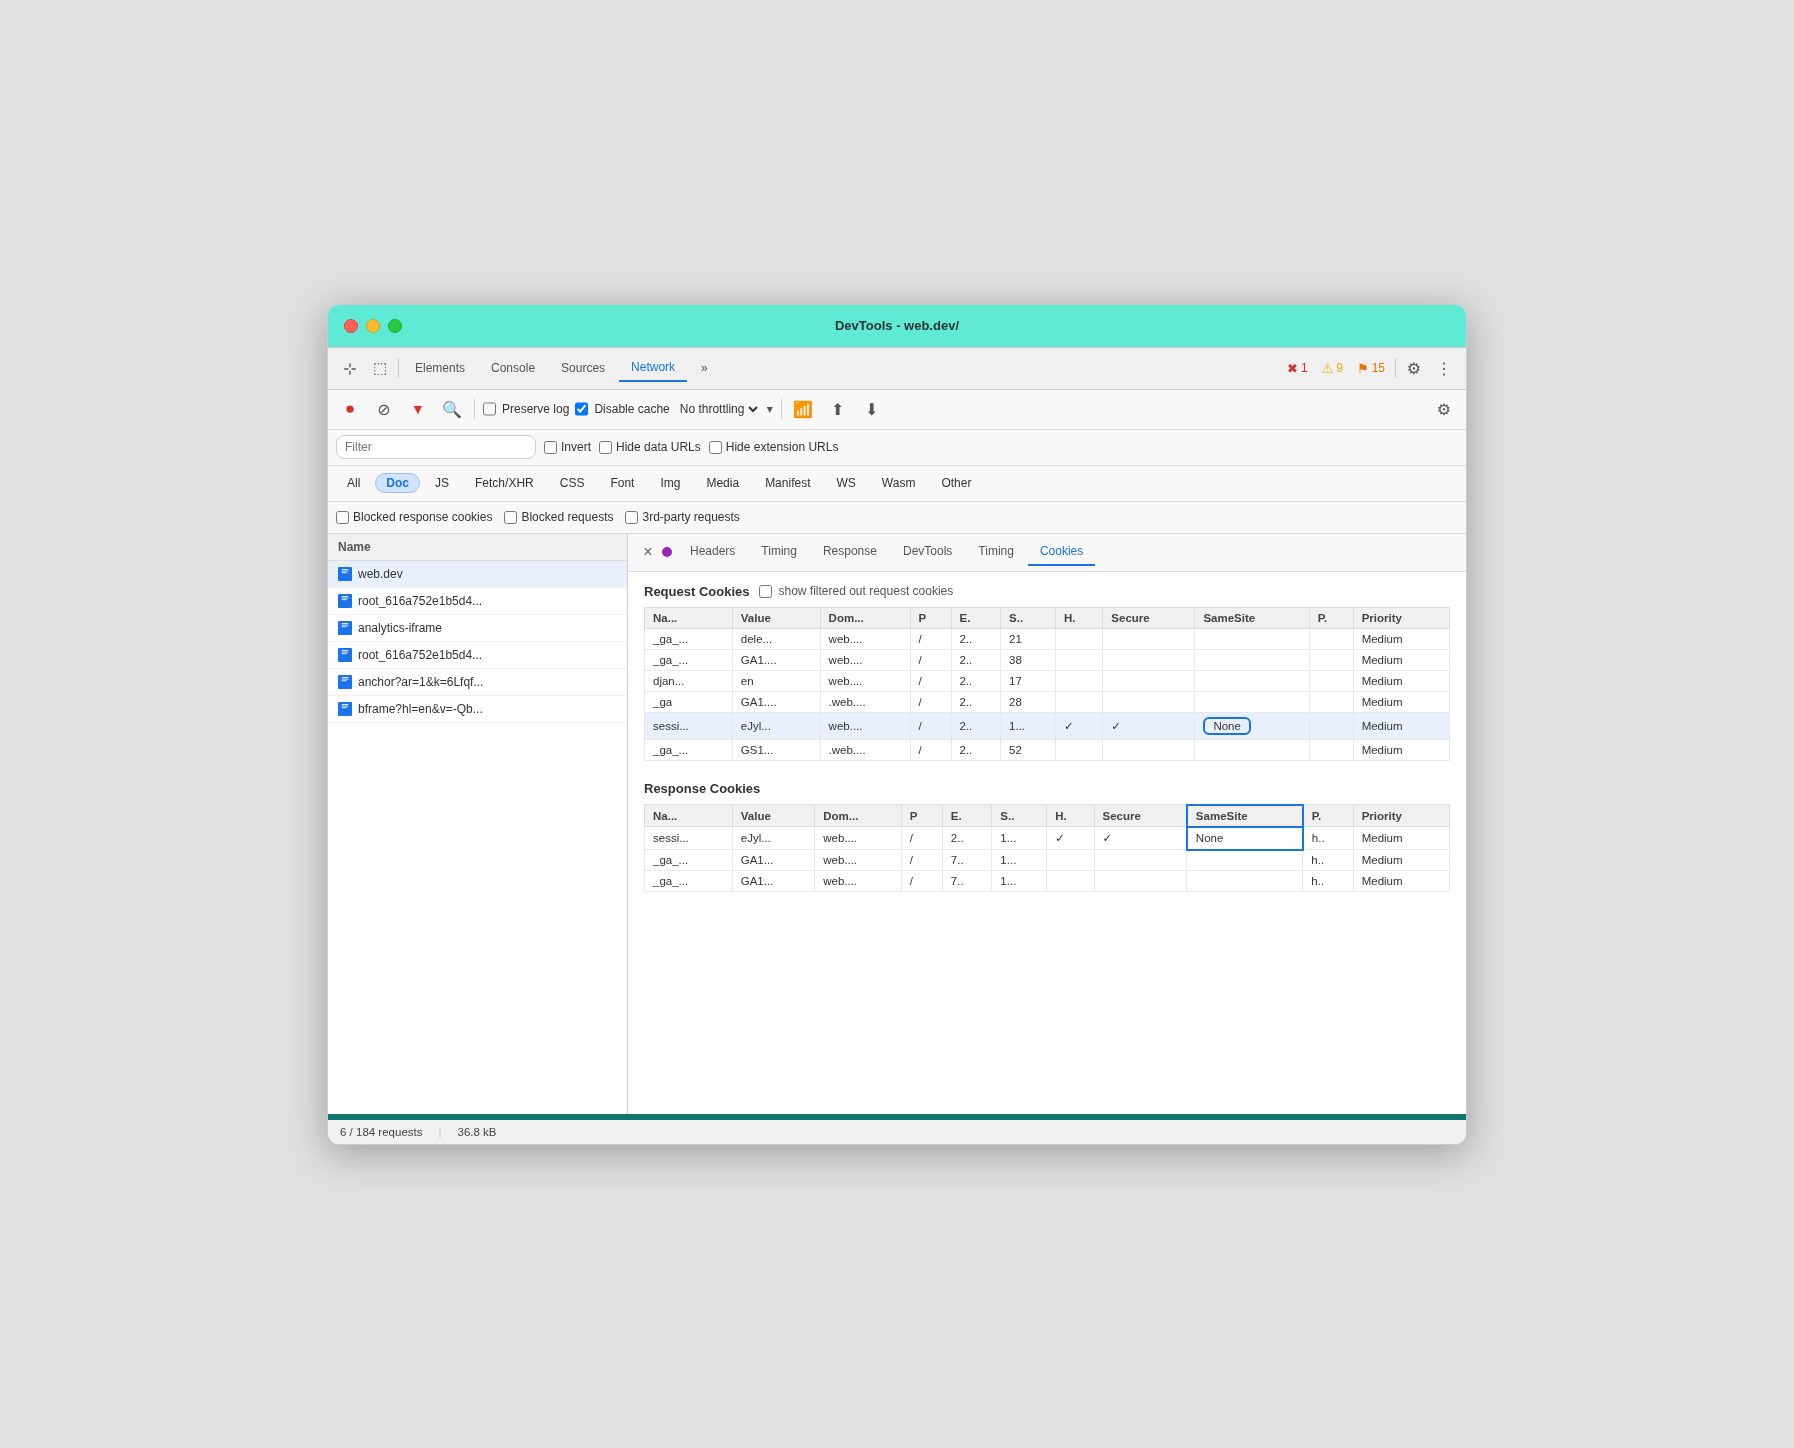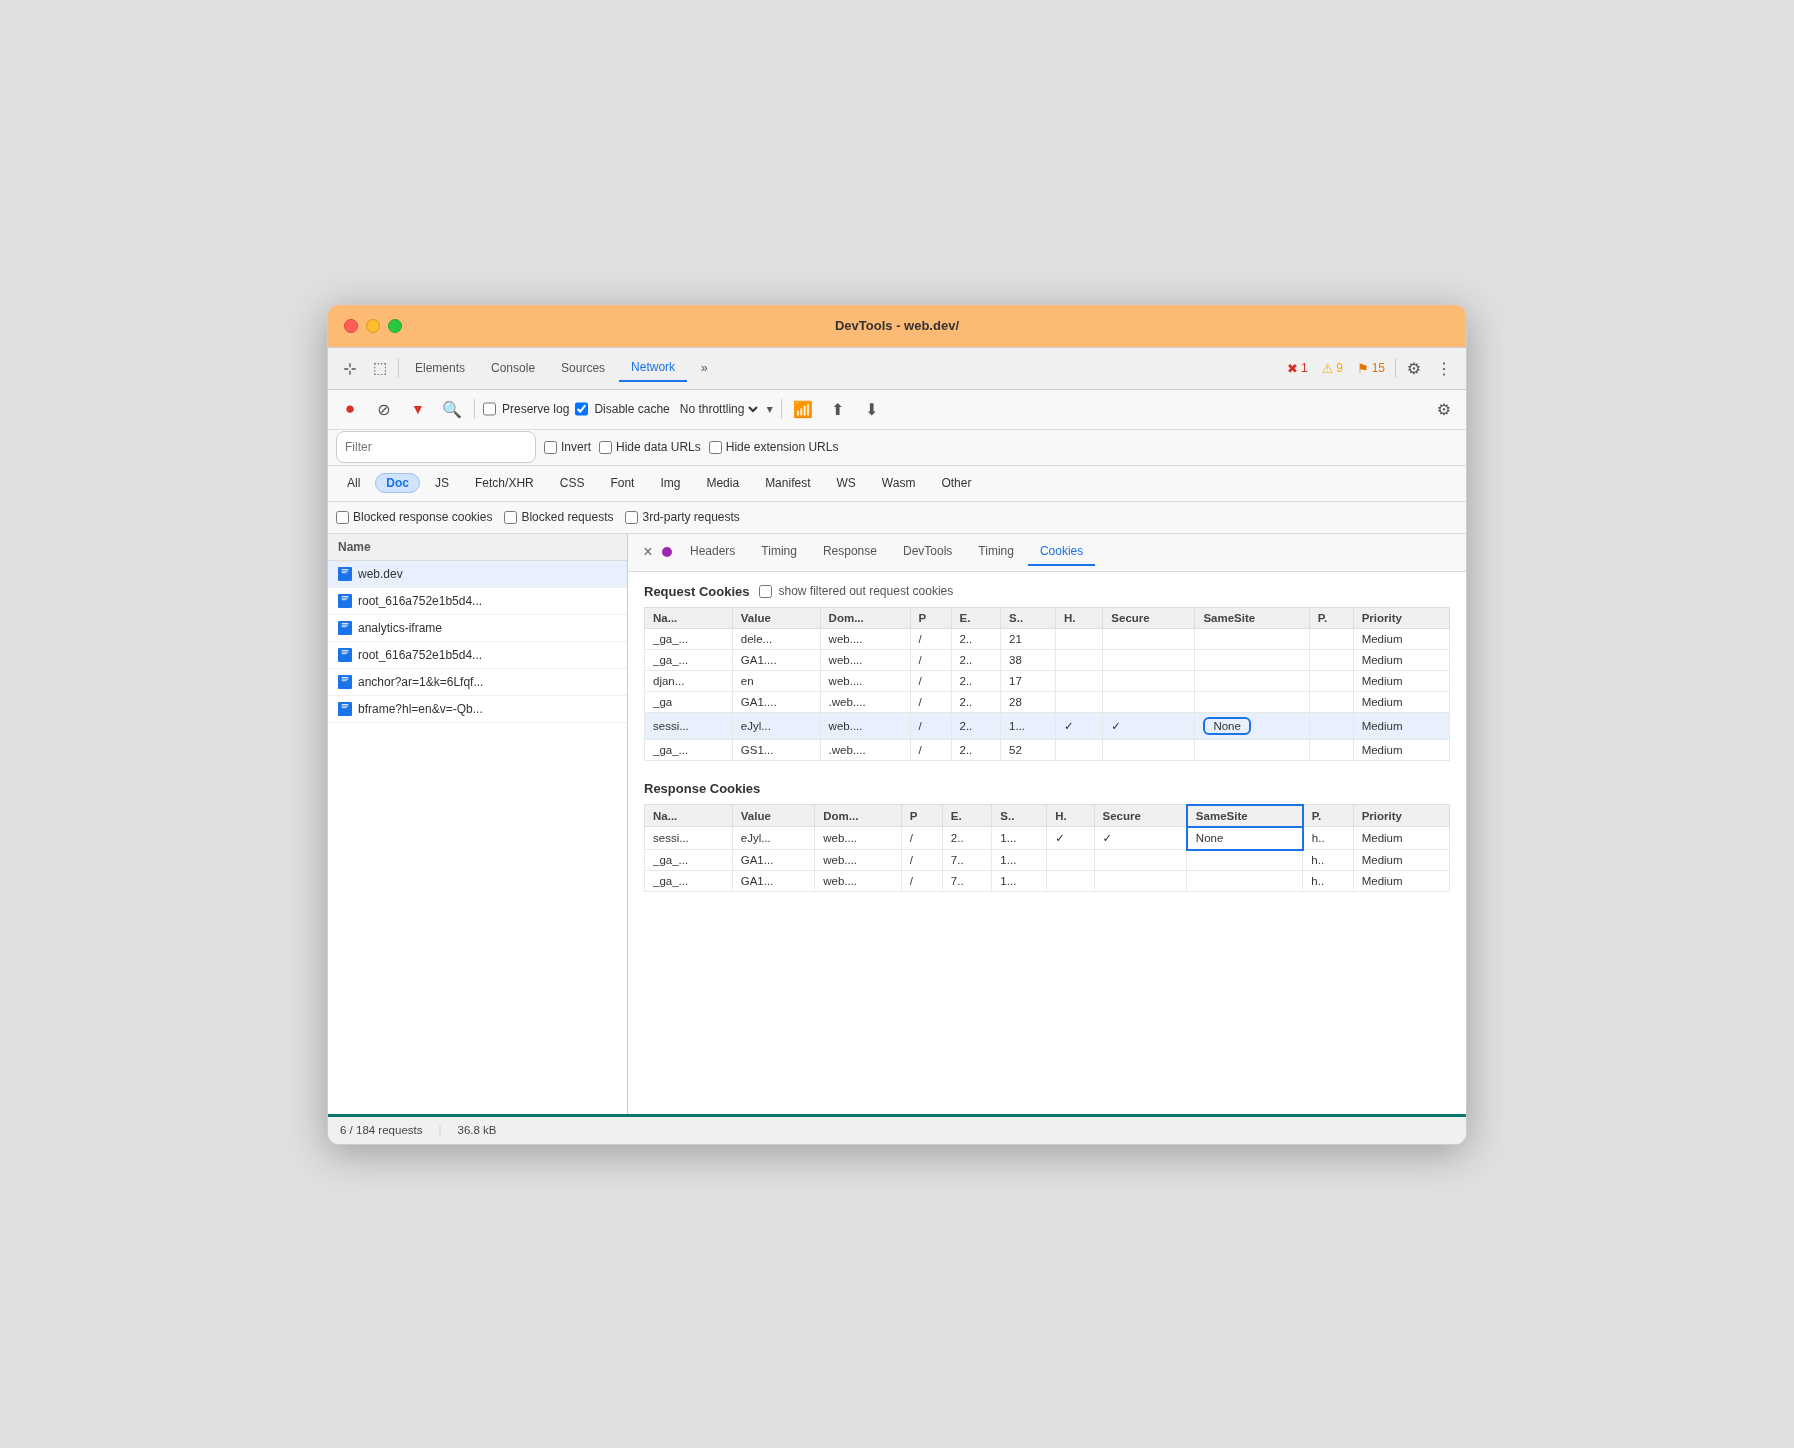--- a/index.html
+++ b/index.html
@@ -13,21 +13,21 @@
     }
     .window {
       width: 1140px;
       background: #f5f5f5;
       border-radius: 12px;
       box-shadow: 0 8px 40px rgba(0,0,0,0.3);
       overflow: hidden;
       border: 1px solid #ccc;
     }
     .titlebar {
-      background: #fdba74;
+      background: #5eead4;
       height: 43px;
       display: flex;
       align-items: center;
       justify-content: center;
       position: relative;
       border-bottom: 1px solid #ccc;
     }
     .traffic-lights {
       position: absolute;
       left: 16px;
@@ -124,21 +124,21 @@
       background: #f8f8f8;
       border-bottom: 1px solid #ddd;
       display: flex;
       align-items: center;
       padding: 4px 8px;
       height: 36px;
       gap: 8px;
     }
     .filter-input {
       width: 200px;
-      height: 32px;
+      height: 24px;
       border: 1px solid #ccc;
       border-radius: 8px;
       padding: 0 8px;
       font-size: 12px;
       background: white;
     }
     .filter-checkbox {
       display: flex;
       align-items: center;
       gap: 4px;
@@ -315,21 +315,21 @@
       display: inline-block;
       border: 2px solid #1a73e8;
       border-radius: 6px;
       padding: 1px 8px;
       color: #333;
       font-size: 11.5px;
     }
     
     .status-bar {
       background: #f0f0f0;
-      border-top: 3px solid #0f766e;
+      border-top: 6px solid #0f766e;
       height: 30px;
       display: flex;
       align-items: center;
       padding: 0 12px;
       gap: 16px;
       font-size: 11.5px;
       color: #444;
     }
     .status-sep { color: #ccc; }
     

